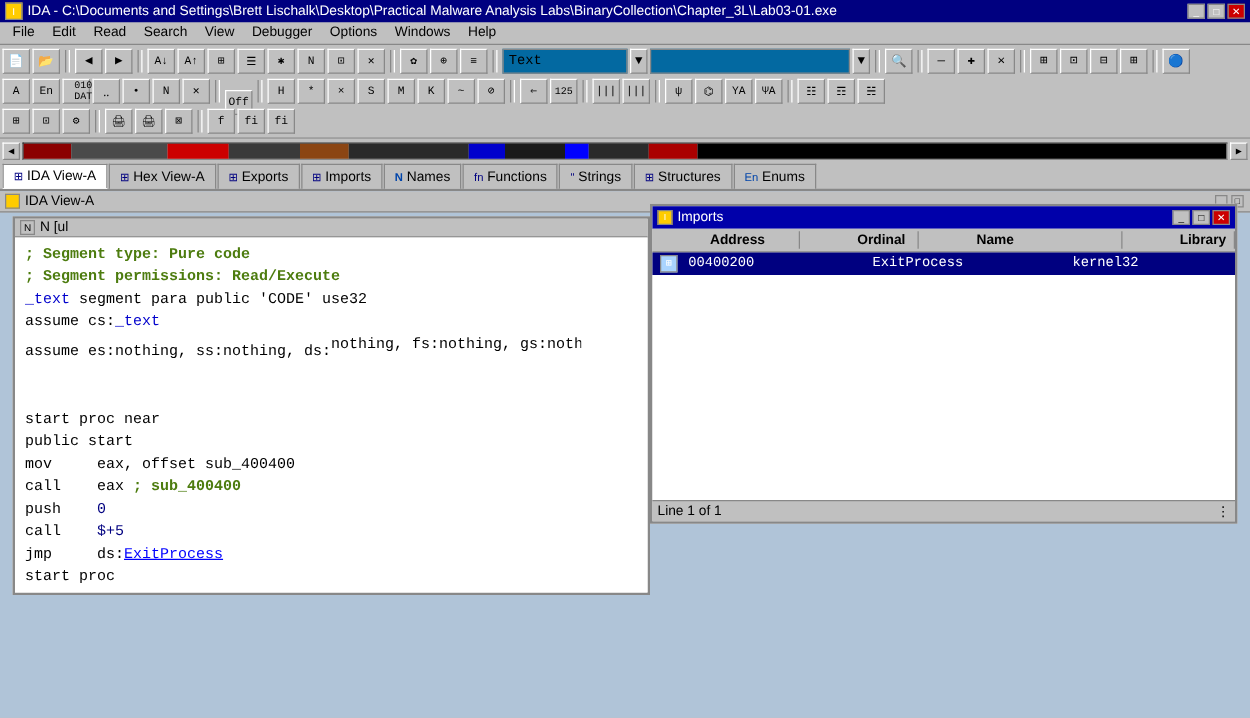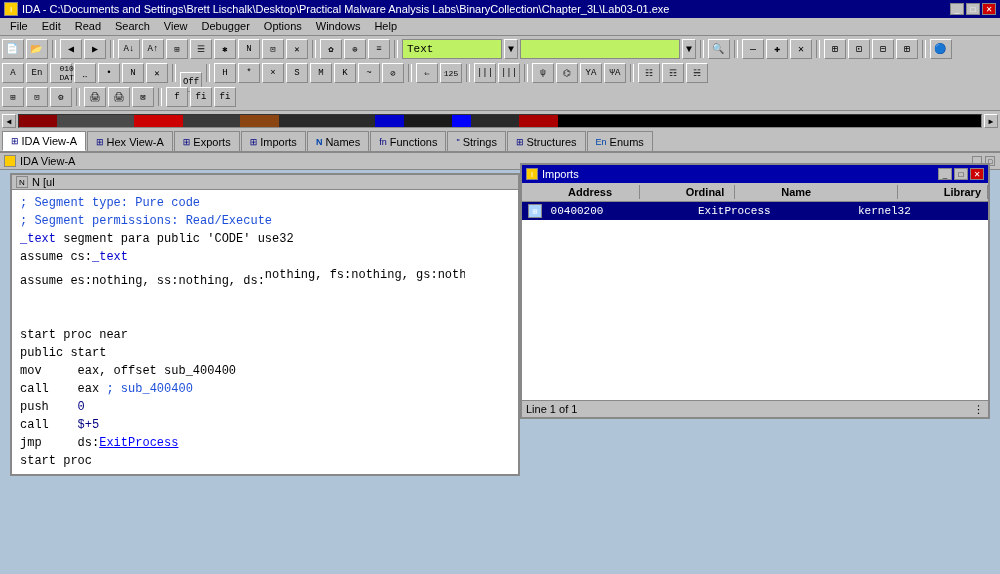--- a/index.html
+++ b/index.html
@@ -101,21 +101,21 @@
     }
     .tb-separator {
       width: 4px;
       height: 18px;
       border-left: 1px solid #888;
       border-right: 1px solid #fff;
       margin: 0 2px;
     }
     .tb-dropdown {
       height: 20px;
-      background: #bef264;
+      background: #0369a1;
       border: 1px solid #888;
       padding: 0 4px;
       font-size: 11px;
       display: flex;
       align-items: center;
       min-width: 80px;
     }
     .tb-dropdown-wide {
       min-width: 150px;
     }
@@ -218,21 +218,21 @@
     .code-content {
       padding: 4px 8px;
       background: white;
       font-family: 'Courier New', monospace;
       font-size: 12px;
       line-height: 1.5;
       min-height: 260px;
       overflow: hidden;
     }
     .code-line { white-space: pre; }
-    .code-comment { color: #1d4ed8; }
+    .code-comment { color: #4d7c0f; font-weight: bold; }
     .code-link { color: #0000ff; text-decoration: underline; }
 
     
     .imports-window {
       position: absolute;
       top: 10px;
       left: 520px;
       width: 470px;
       background: white;
       border: 2px solid #888;

